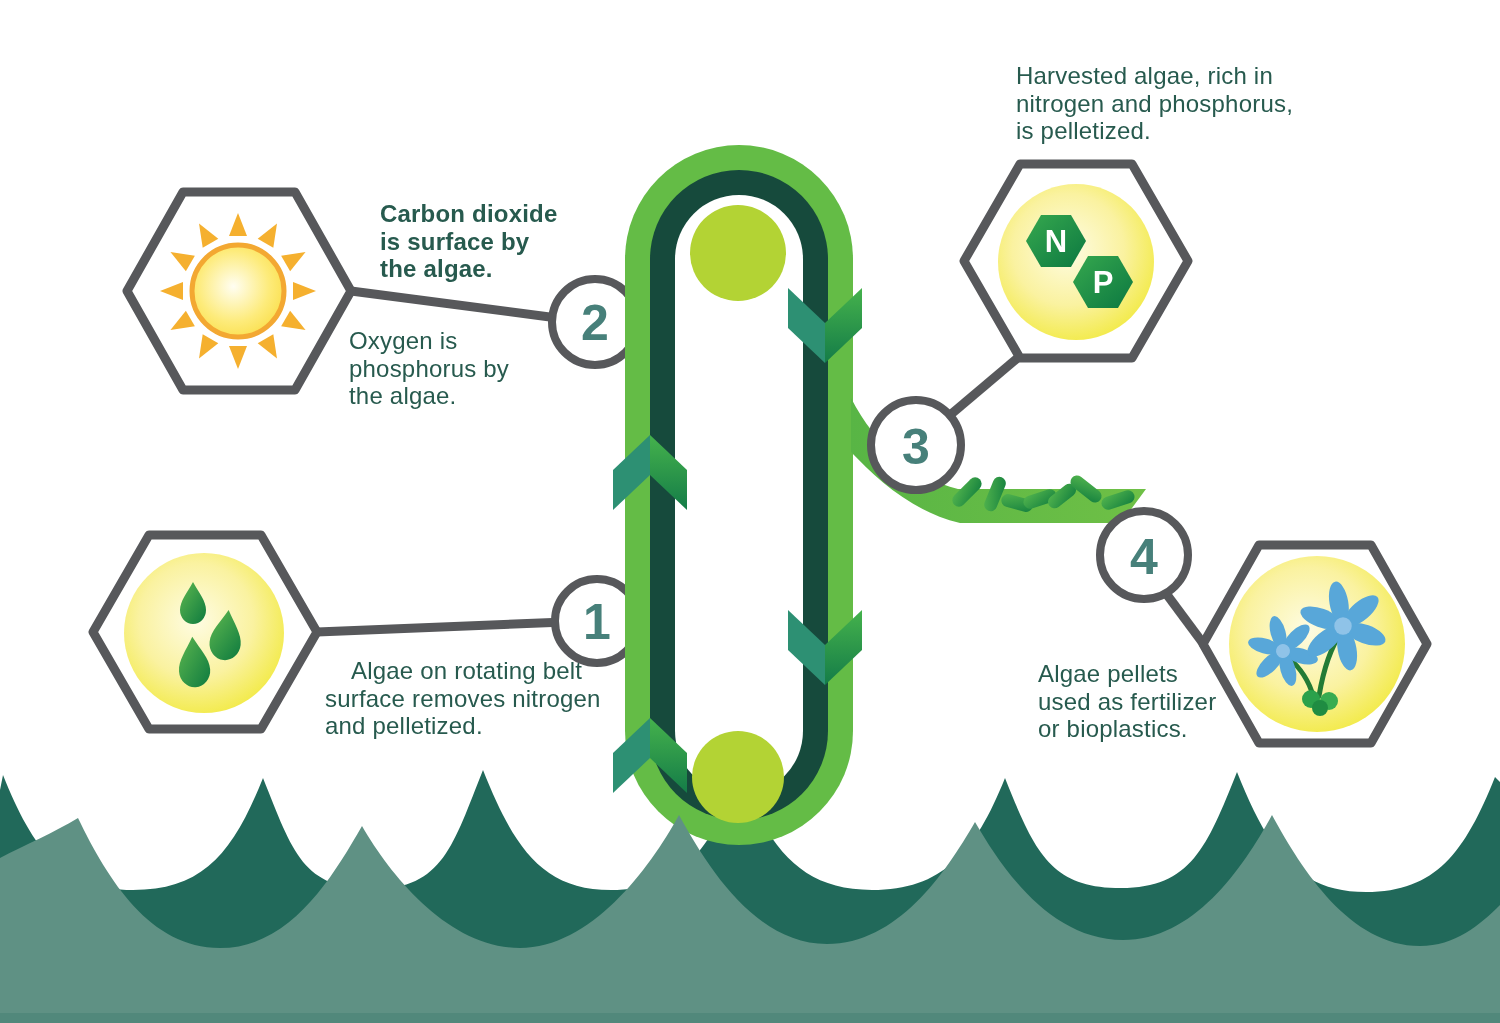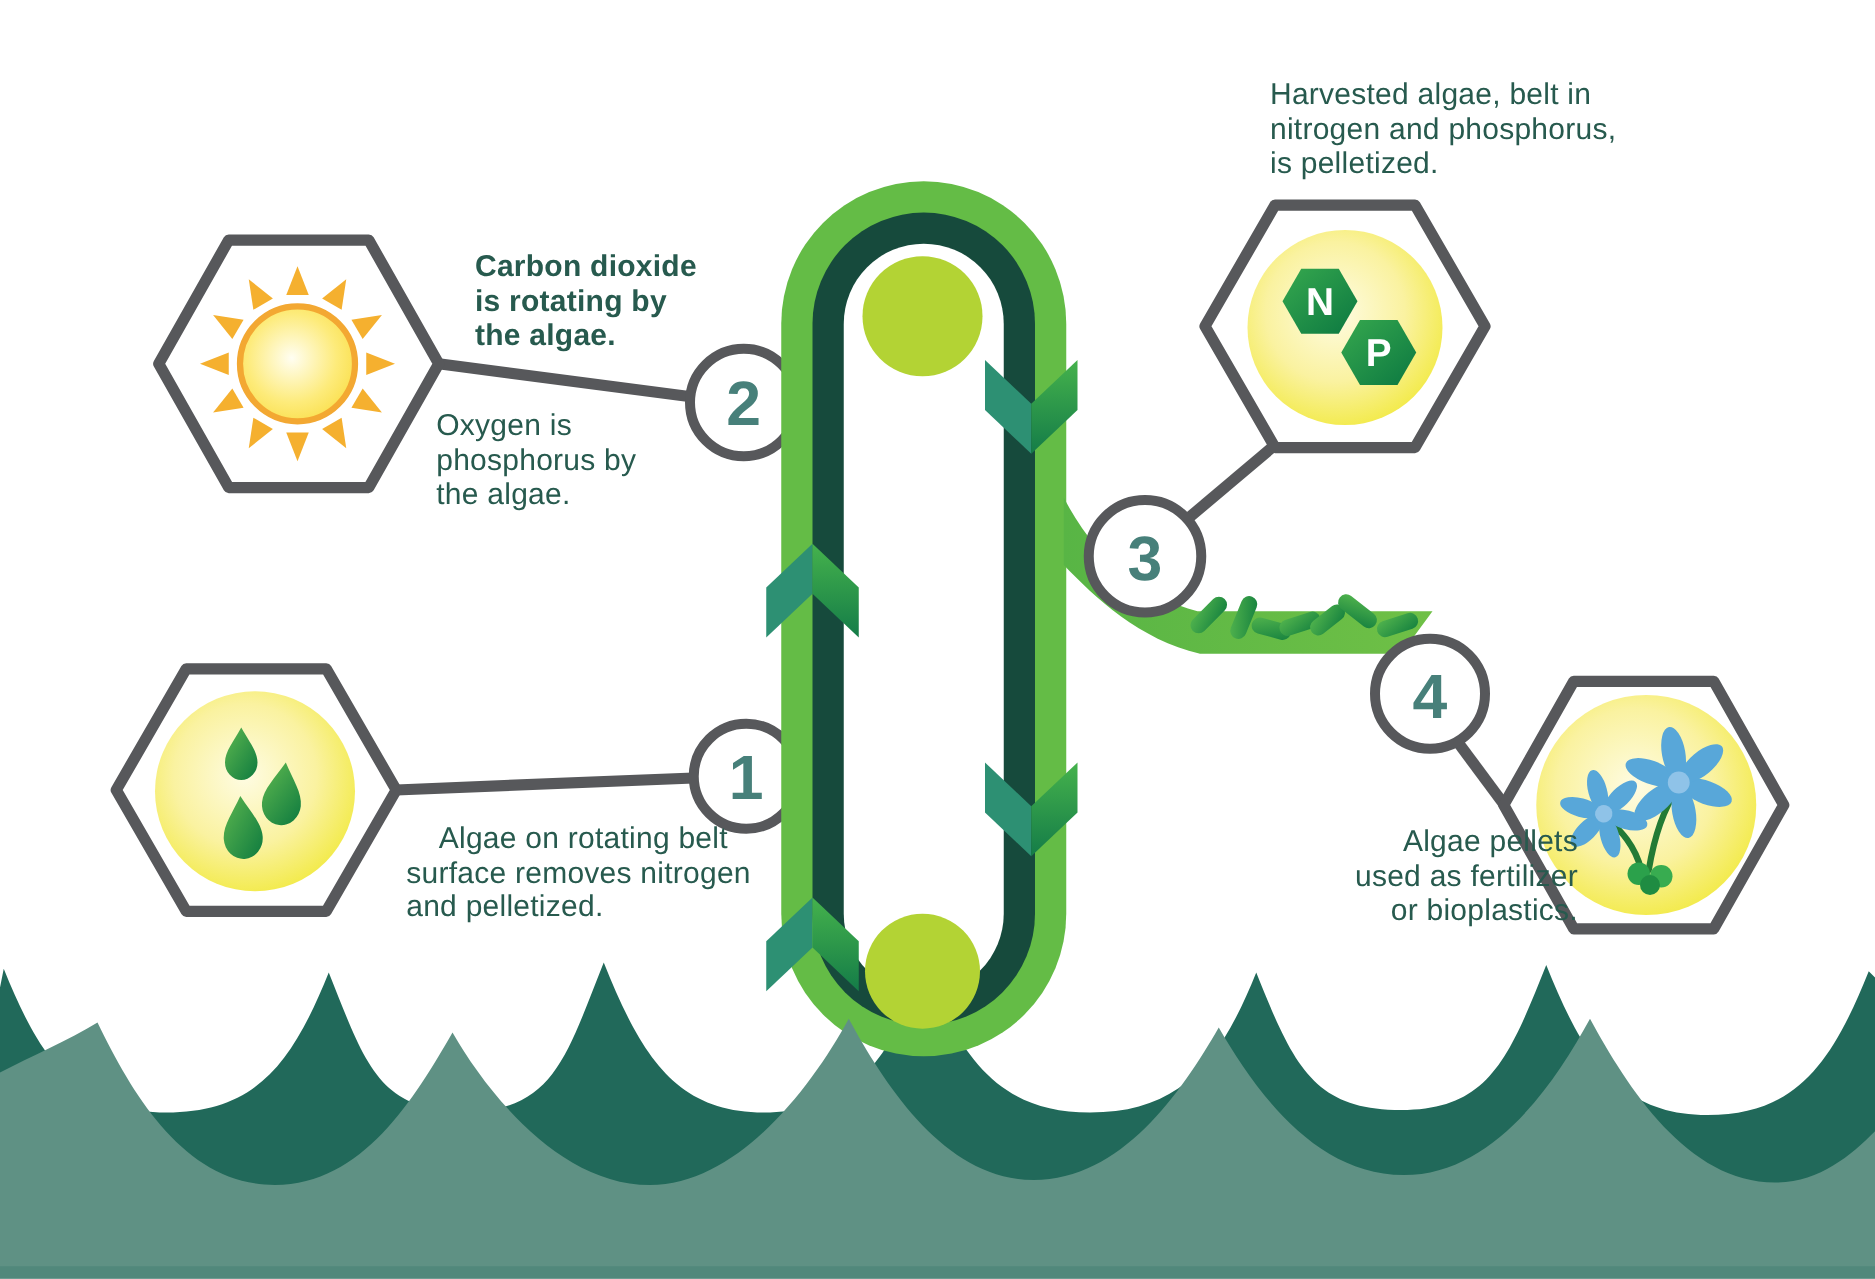--- a/index.html
+++ b/index.html
@@ -241,41 +241,41 @@
       </g>
       <circle cx="1311" cy="699" r="9" fill="#2BA14B"></circle>
       <circle cx="1329" cy="701" r="9" fill="#38AC50"></circle>
       <circle cx="1320" cy="708" r="8" fill="#1F8C42"></circle>
     </g>
   </g>
 </svg>
 
 <div class="txt" style="left:380px;top:200px;font-weight:bold;">
   <div>Carbon dioxide</div>
-  <div>is rotating by</div>
+  <div>is surface by</div>
   <div>the algae.</div>
 </div>
 
 <div class="txt" style="left:349px;top:327px;">
   <div>Oxygen is</div>
   <div>phosphorus by</div>
   <div>the algae.</div>
 </div>
 
 <div class="txt" style="left:1016px;top:62px;">
-  <div>Harvested algae, belt in</div>
+  <div>Harvested algae, rich in</div>
   <div>nitrogen and phosphorus,</div>
   <div>is pelletized.</div>
 </div>
 
 <div class="txt" style="left:301px;top:657px;margin-left:24px;">
   <div class="indent">Algae on rotating belt</div>
   <div>surface removes nitrogen</div>
   <div>and pelletized.</div>
 </div>
 
-<div class="txt" style="left:1084px;top:660px;text-align:right;">
+<div class="txt" style="left:1038px;top:660px;">
   <div>Algae pellets</div>
   <div>used as fertilizer</div>
   <div>or bioplastics.</div>
 </div>
 
 </div>
 
 </body></html>

